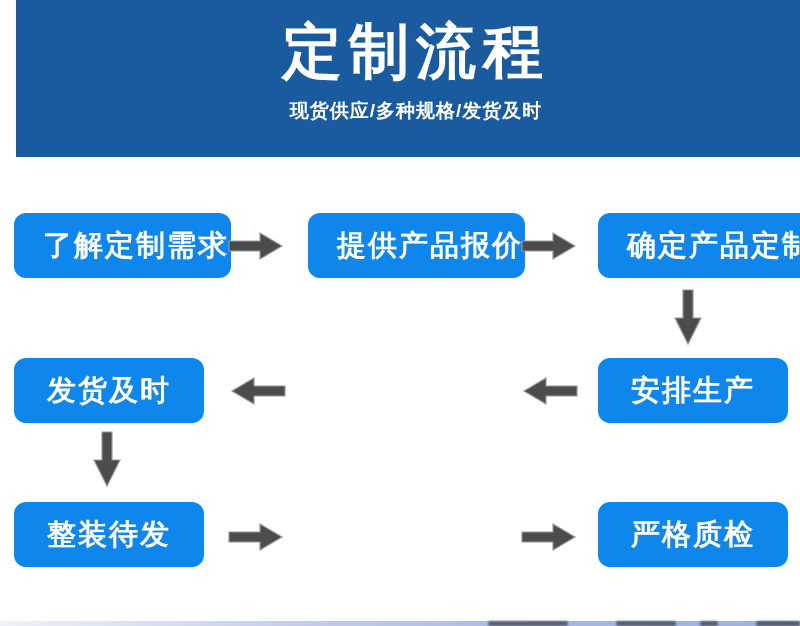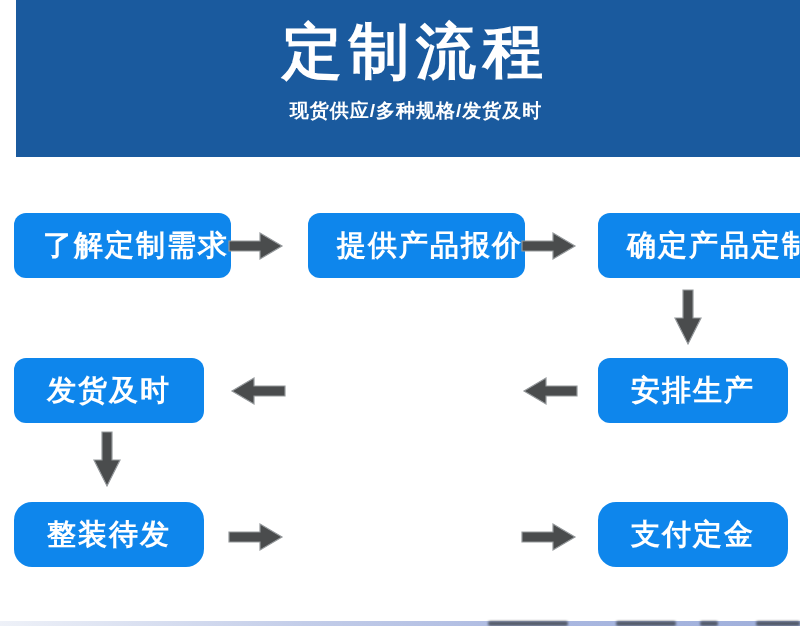--- a/index.html
+++ b/index.html
@@ -22,21 +22,21 @@
     font-size:19px;line-height:30px;font-weight:700;letter-spacing:1px;
   }
   
   .step{
     position:absolute;width:190px;height:65px;
     background:#0e86ec;border-radius:12px;
     display:flex;align-items:center;justify-content:center;
     color:#ffffff;font-size:29px;font-weight:700;letter-spacing:2px;
     white-space:nowrap;
   }
-  .r1{top:213px;padding-left:27px;}  .r2{top:358px;}  .r3{top:502px;border-radius:18px;}
+  .r1{top:213px;padding-left:27px;}  .r2{top:358px;}  .r3{top:502px;}
   .c1{left:14px;}  .c2{left:308px;} .c3{left:598px;}
   
   .arrow{position:absolute;}
   
   .bottom-band{
     position:absolute;left:0;bottom:0;width:800px;height:5px;
     background:linear-gradient(90deg,#eef1f8 0%,#c3cde9 38%,#a9b7e0 70%,#9fafdb 100%);
   }
   .smudge{
     position:absolute;bottom:0;height:5px;background:#3c4148;
@@ -97,21 +97,21 @@
   <div class="step r3 c1">
     <span>整装待发</span>
   </div>
   <svg class="arrow" style="left:228px;top:522px;" width="56" height="30" viewBox="0 0 56 30">
     <polygon points="1,10 32,10 32,2 54,15 32,28 32,20 1,20" fill="#4a4c4d" stroke="#95999c" stroke-width="1.2"></polygon>
   </svg>
   <svg class="arrow" style="left:521px;top:522px;" width="56" height="30" viewBox="0 0 56 30">
     <polygon points="1,10 32,10 32,2 54,15 32,28 32,20 1,20" fill="#4a4c4d" stroke="#95999c" stroke-width="1.2"></polygon>
   </svg>
   <div class="step r3 c3">
-    <span>支付定金</span>
+    <span>严格质检</span>
   </div>
 
   <div class="bottom-band">
     <div class="smudge s1"></div>
     <div class="smudge s2"></div>
     <div class="smudge s3"></div>
     <div class="smudge s4"></div>
   </div>
 
 </div>

